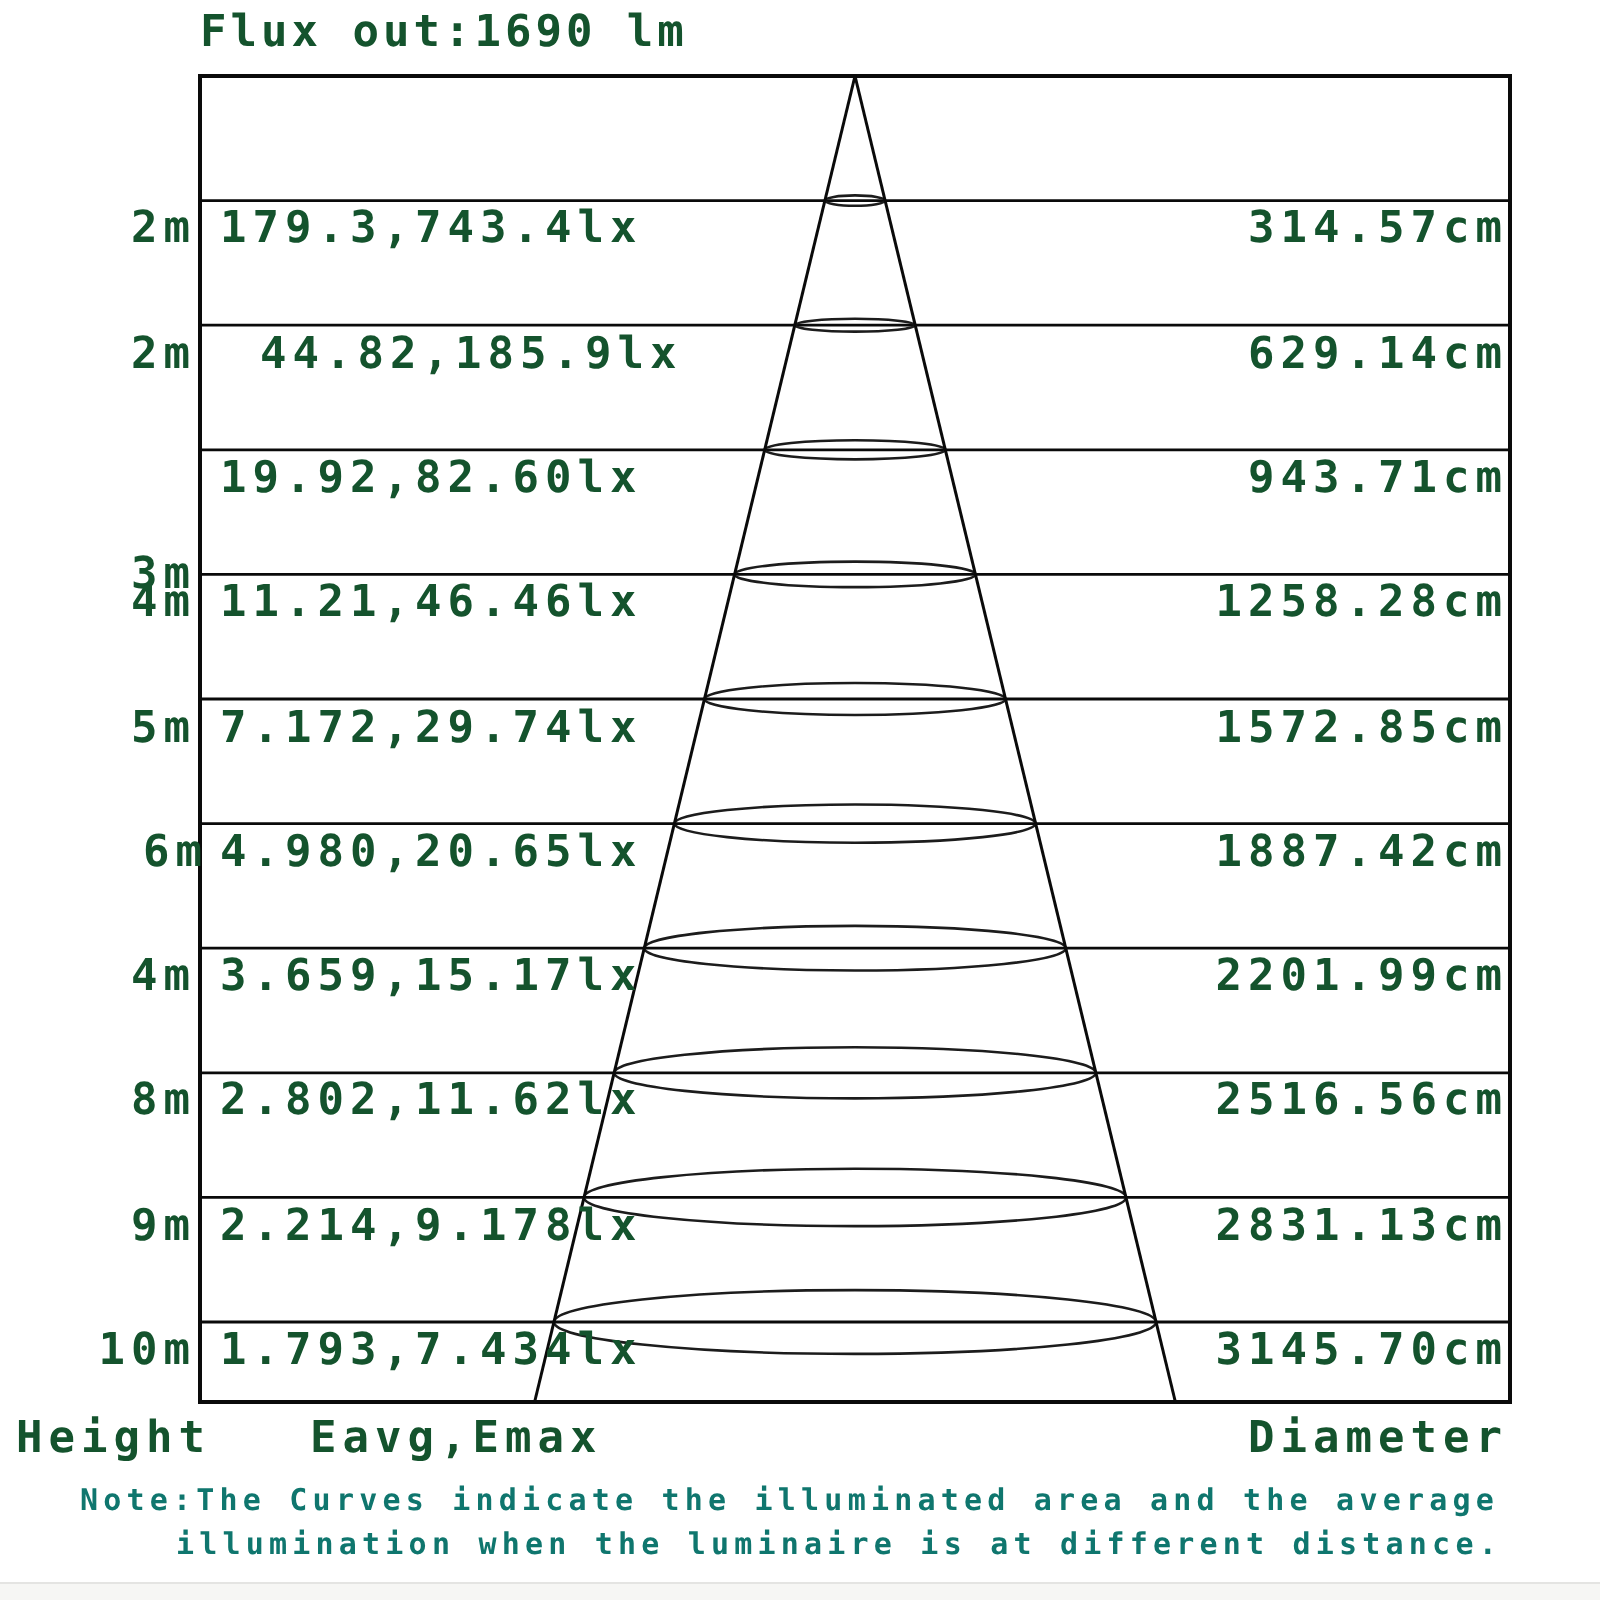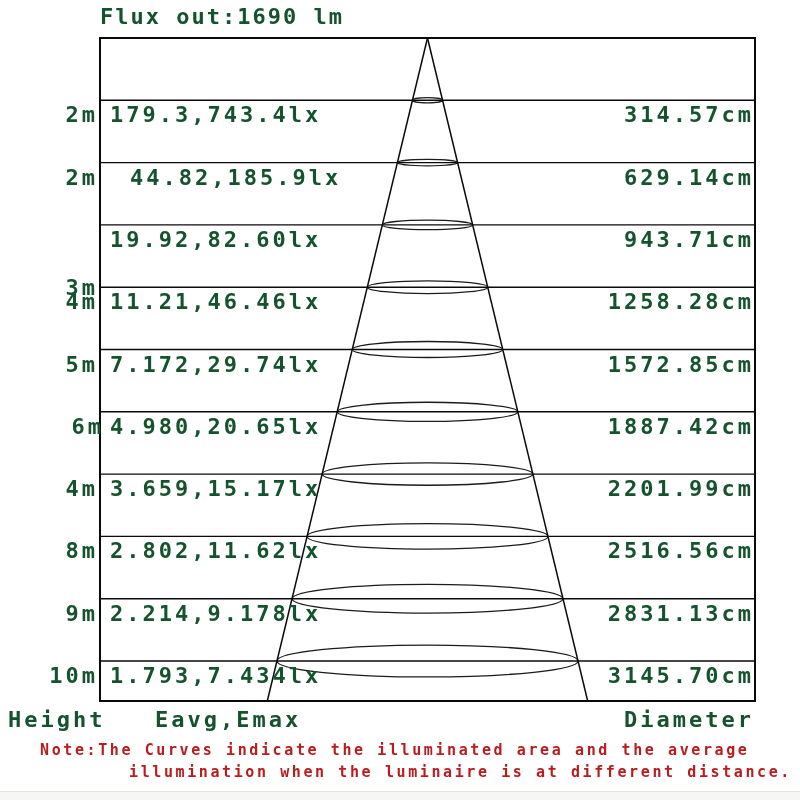--- a/index.html
+++ b/index.html
@@ -12,21 +12,21 @@
   .txt{
     position:absolute;font-weight:700;font-size:22px;line-height:22px;
     letter-spacing:3px;white-space:pre;color:#14532d;
   }
   .title{left:100px;top:6px;letter-spacing:2px;}
   .row-label{text-align:right;}
   .row-diam{text-align:left;}
   .footer{top:709px;}
   .note{
     position:absolute;font-weight:700;font-size:15px;line-height:20px;
-    letter-spacing:2.6px;white-space:pre;color:#b91c1c;
+    letter-spacing:2.6px;white-space:pre;color:#0f766e;
   }
   .bottom-strip{
     position:absolute;left:0;top:791px;width:800px;height:9px;
     background:#f6f6f4;border-top:1px solid #e4e4e2;
   }
 </style>
 </head>
 <body>
 
 <div class="stage">
@@ -90,16 +90,16 @@
       <div class="txt row-label" style="right: 702px; top: 665px;">10m</div>
       <div class="txt row-value" style="left: 110px; top: 665px;">1.793,7.434lx</div>
       <div class="txt row-diam" style="right: 46px; top: 665px;">3145.70cm</div>
     </div>
 
   <div class="txt footer" style="left:8px;">Height</div>
   <div class="txt footer" style="left:155px;">Eavg,Emax</div>
   <div class="txt footer row-diam" style="right:46px;">Diameter</div>
 
   <div class="note" style="left:40px;top:740px;">Note:The Curves indicate the illuminated area and the average</div>
-  <div class="note" style="left:88px;top:762px;margin-left:41px;">illumination when the luminaire is at different distance.</div>
+  <div class="note" style="left:88px;top:762px;">illumination when the luminaire is at different distance.</div>
 
   <div class="bottom-strip"></div>
 </div>
 
 </body></html>

